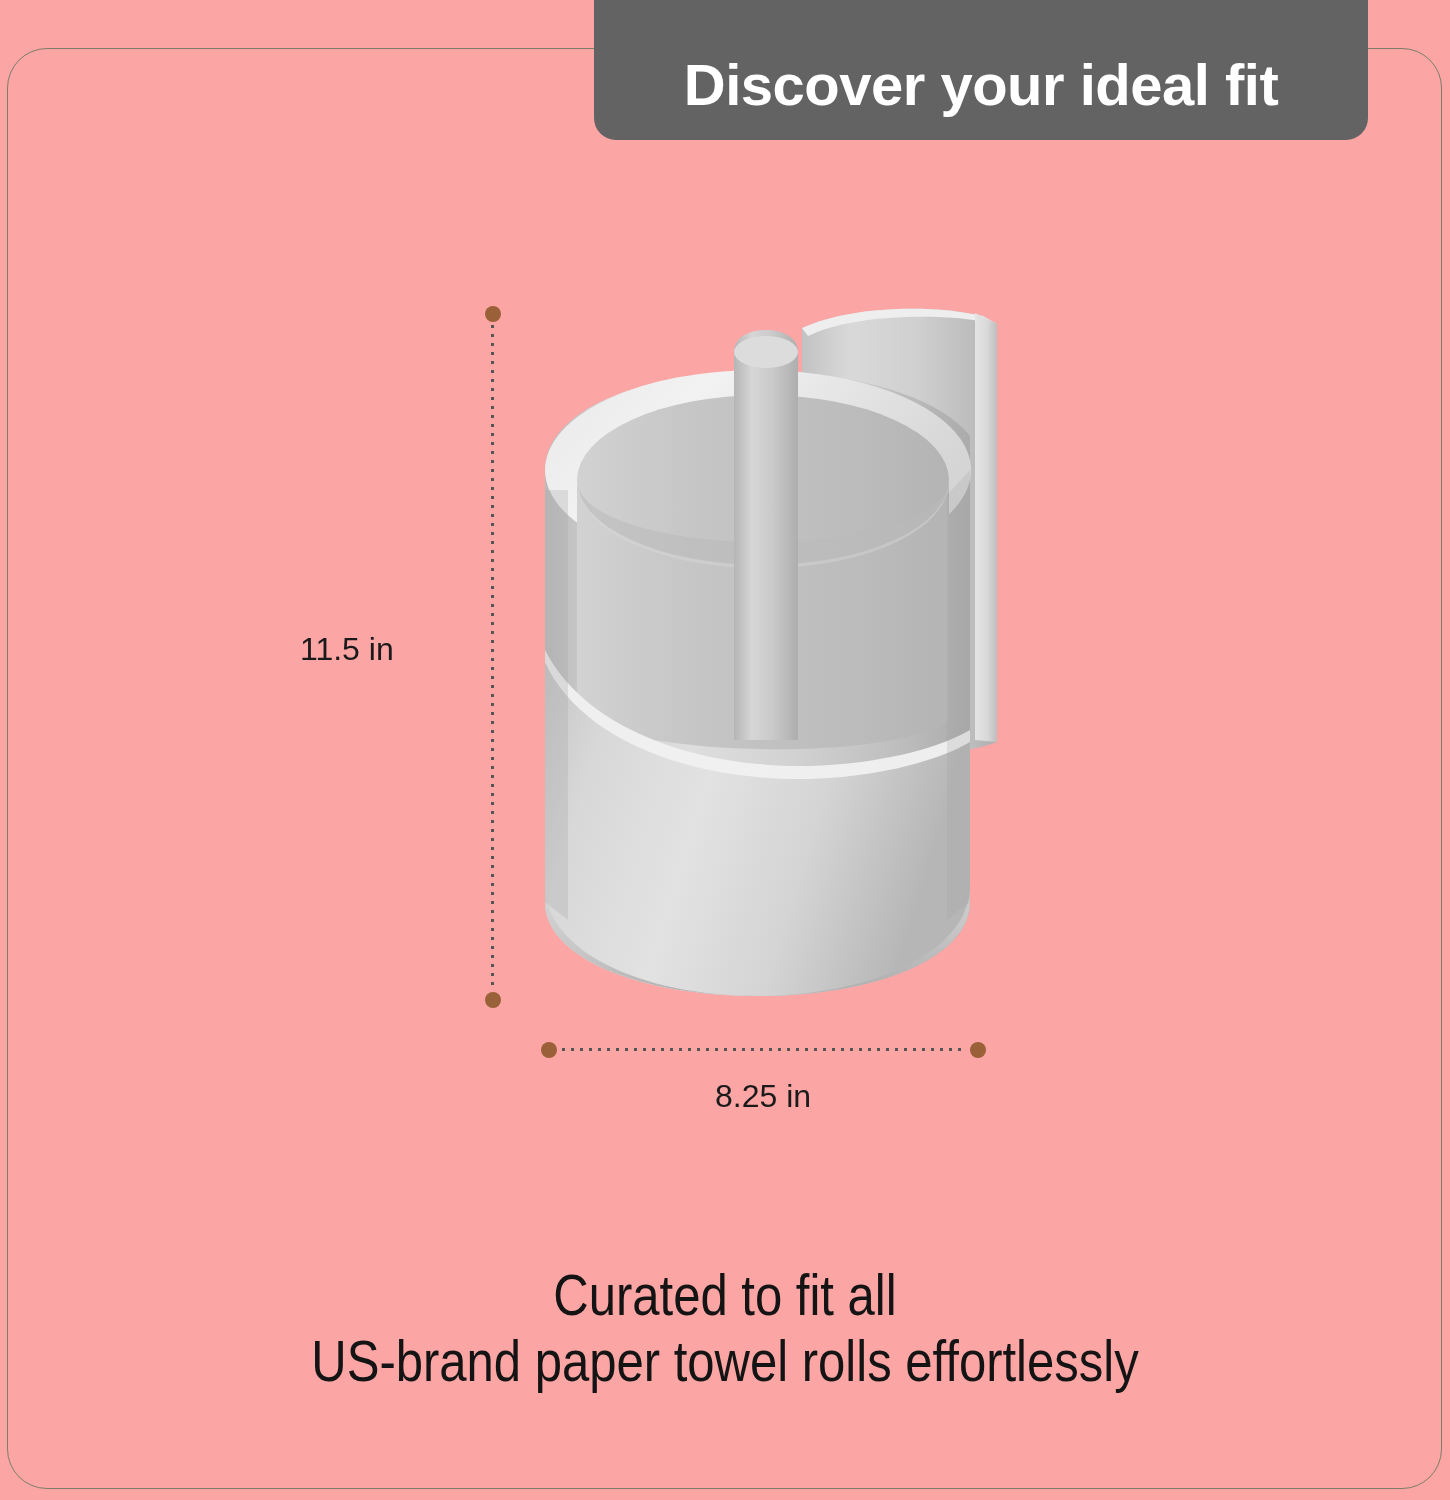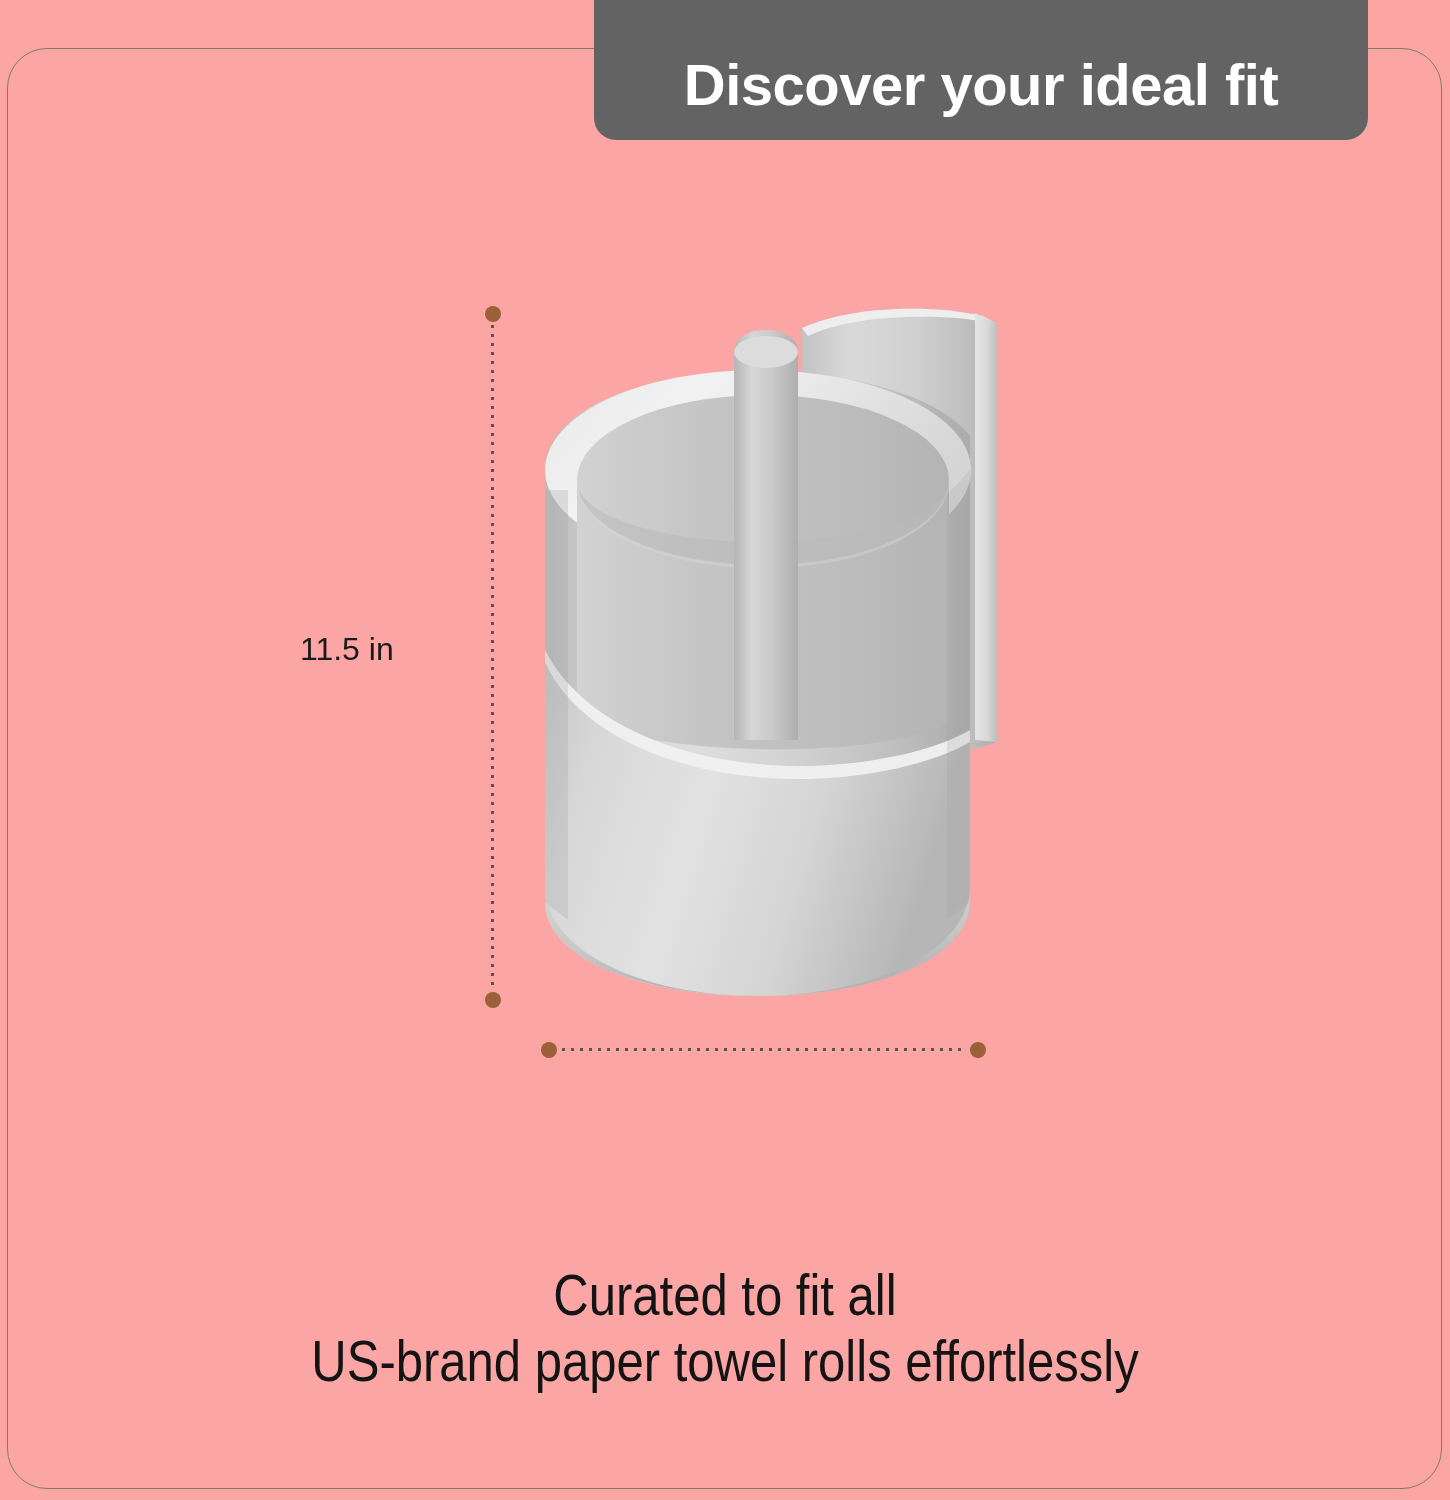--- a/index.html
+++ b/index.html
@@ -305,19 +305,22 @@
   </div>
 
   <div id="v-line"></div>
   <div class="dim-dot" id="v-dot-top"></div>
   <div class="dim-dot" id="v-dot-bot"></div>
   <div class="dim-label" id="label-height">11.5 in</div>
 
   <div id="h-line"></div>
   <div class="dim-dot" id="h-dot-left"></div>
   <div class="dim-dot" id="h-dot-right"></div>
+  <div id="label-width-wrap">
+    <span class="dim-label">8.25 in</span>
+  </div>
 
   <div id="caption">
     <span class="cap-line">Curated to fit all</span>
     <span class="cap-line">US-brand paper towel rolls effortlessly</span>
   </div>
 
 </div>
 
 </body></html>

